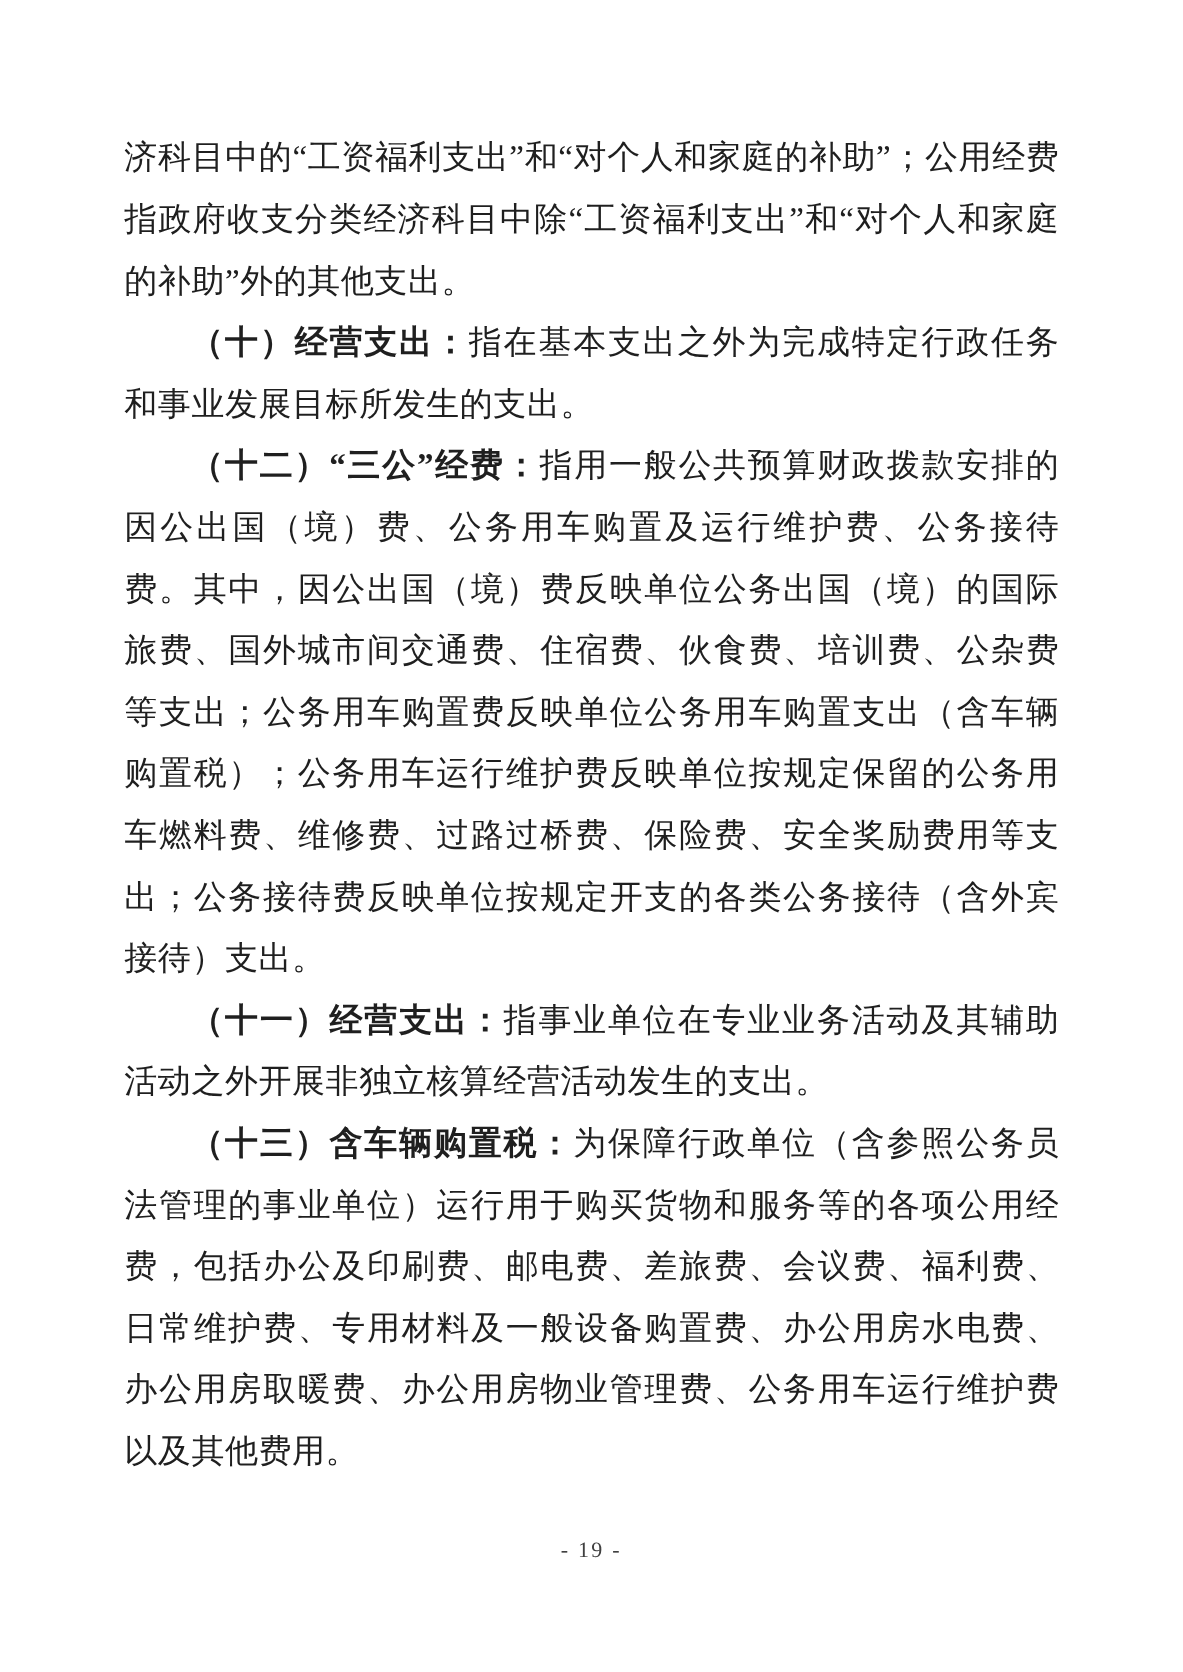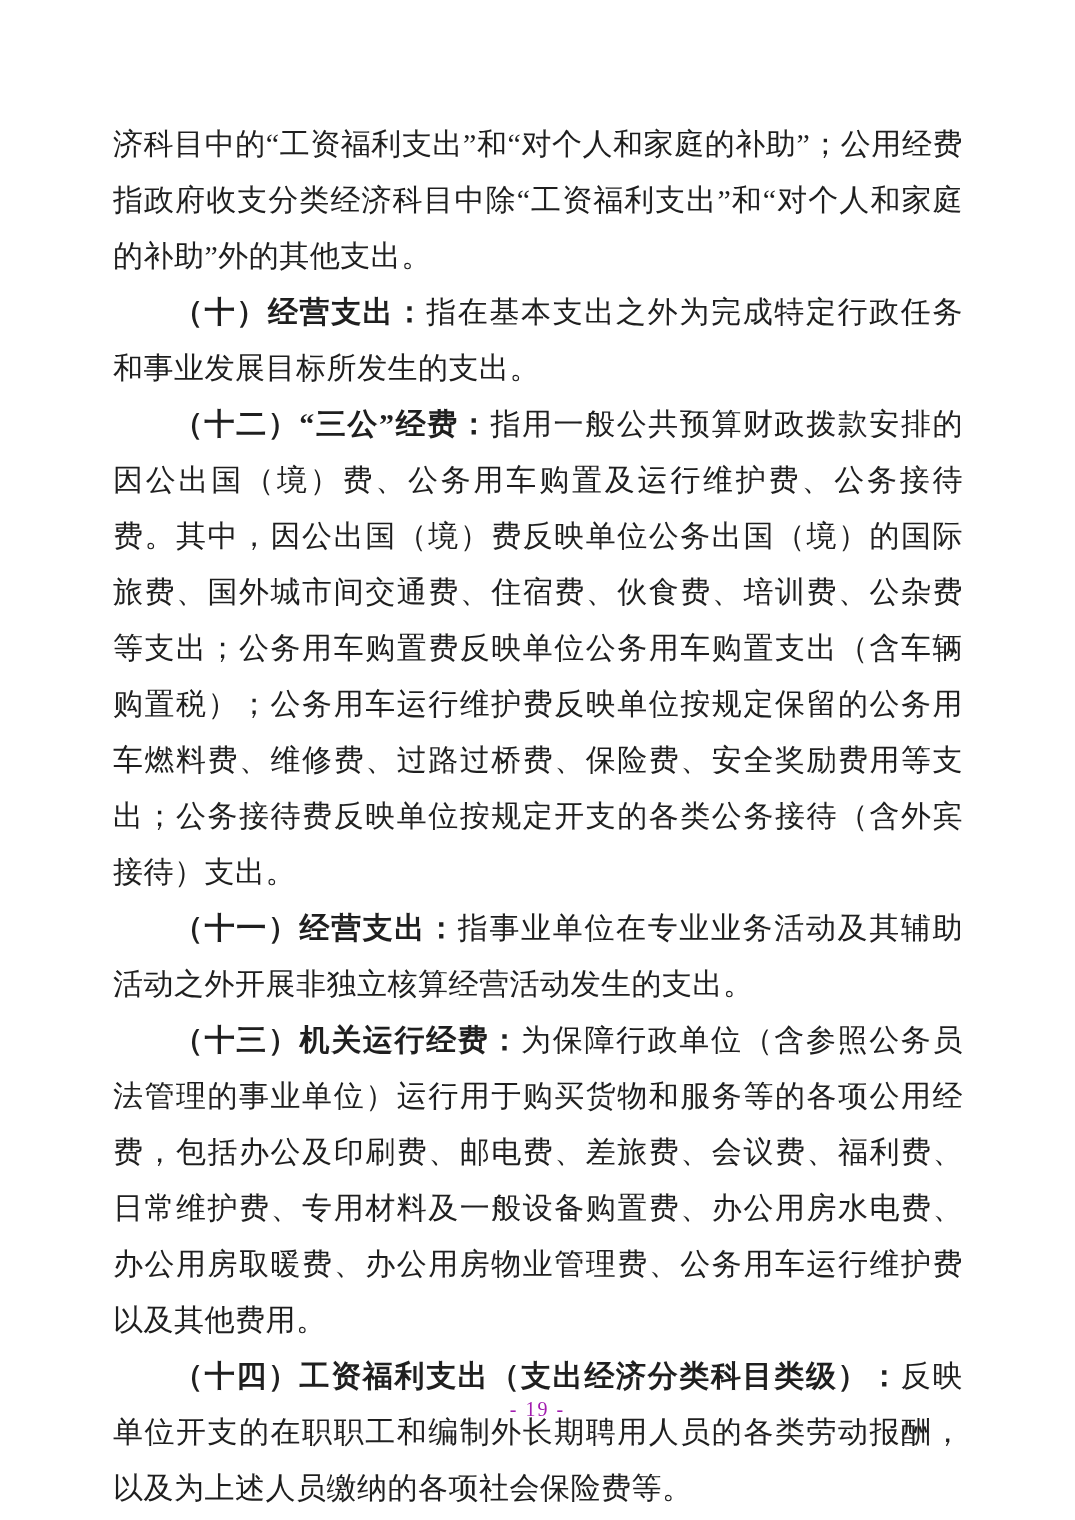--- a/index.html
+++ b/index.html
@@ -39,37 +39,36 @@
     font-weight: bold;
   }
   .footer {
     position: absolute;
     left: 0;
     right: 0;
     top: 1398px;
     text-align: center;
     font-size: 20px;
     letter-spacing: 2px;
-    color: #a21caf;
+    color: #404040;
   }
 </style>
 </head>
 <body>
 
 <div class="page">
   <div class="content">
 
     <p class="para continuation"><span class="lead"></span><span>济科目中的“工资福利支出”和“对个人和家庭的补助”；公用经费指政府收支分类经济科目中除“工资福利支出”和“对个人和家庭的补助”外的其他支出。</span></p>
 
     <p class="para"><span class="lead">（十）经营支出：</span><span>指在基本支出之外为完成特定行政任务和事业发展目标所发生的支出。</span></p>
 
     <p class="para"><span class="lead">（十二）“三公”经费：</span><span>指用一般公共预算财政拨款安排的因公出国（境）费、公务用车购置及运行维护费、公务接待费。其中，因公出国（境）费反映单位公务出国（境）的国际旅费、国外城市间交通费、住宿费、伙食费、培训费、公杂费等支出；公务用车购置费反映单位公务用车购置支出（含车辆购置税）；公务用车运行维护费反映单位按规定保留的公务用车燃料费、维修费、过路过桥费、保险费、安全奖励费用等支出；公务接待费反映单位按规定开支的各类公务接待（含外宾接待）支出。</span></p>
 
     <p class="para"><span class="lead">（十一）经营支出：</span><span>指事业单位在专业业务活动及其辅助活动之外开展非独立核算经营活动发生的支出。</span></p>
 
-    <p class="para"><span class="lead">（十三）机关运行经费：</span><span>为保障行政单位（含参照公务员法管理的事业单位）运行用于购买货物和服务等的各项公用经费，包括办公及印刷费、邮电费、差旅费、会议费、福利费、日常维护费、专用材料及一般设备购置费、办公用房水电费、办公用房取暖费、办公用房物业管理费、公务用车运行维护费以及其他费用。</span></p>
+    <p class="para"><span class="lead">（十三）含车辆购置税：</span><span>为保障行政单位（含参照公务员法管理的事业单位）运行用于购买货物和服务等的各项公用经费，包括办公及印刷费、邮电费、差旅费、会议费、福利费、日常维护费、专用材料及一般设备购置费、办公用房水电费、办公用房取暖费、办公用房物业管理费、公务用车运行维护费以及其他费用。</span></p>
 
-    <p class="para"><span class="lead">（十四）工资福利支出（支出经济分类科目类级）：</span><span>反映单位开支的在职职工和编制外长期聘用人员的各类劳动报酬，以及为上述人员缴纳的各项社会保险费等。</span></p>
 
   </div>
 
   <div class="footer">- 19 -</div>
 </div>
 
 </body></html>

